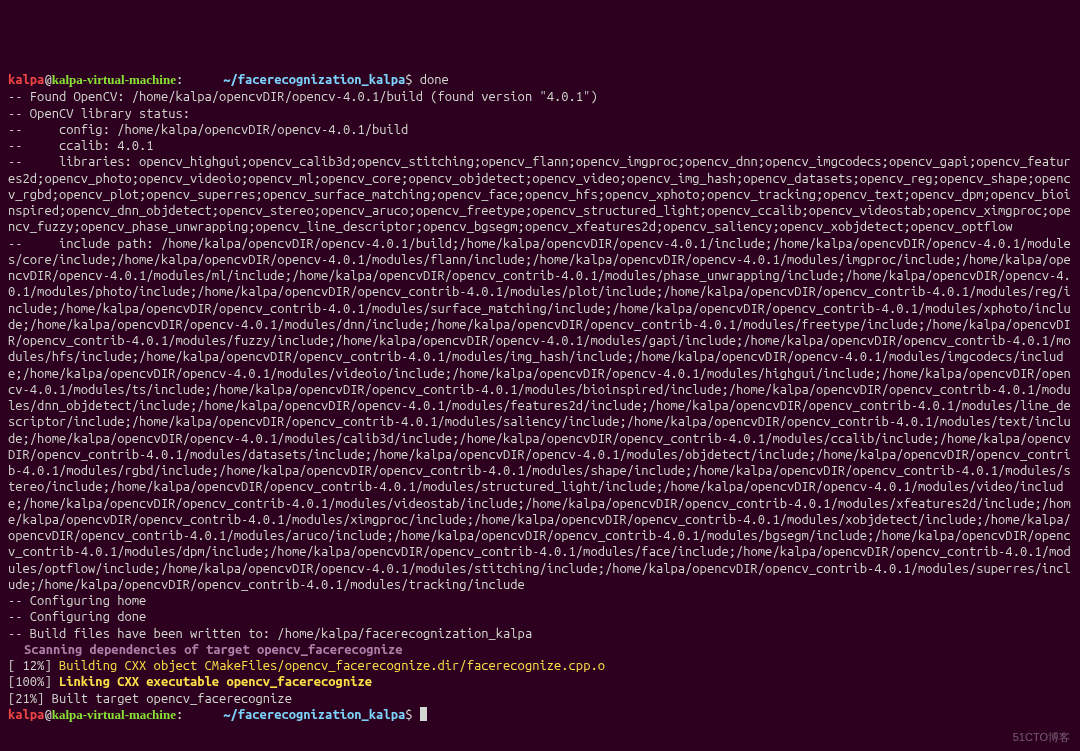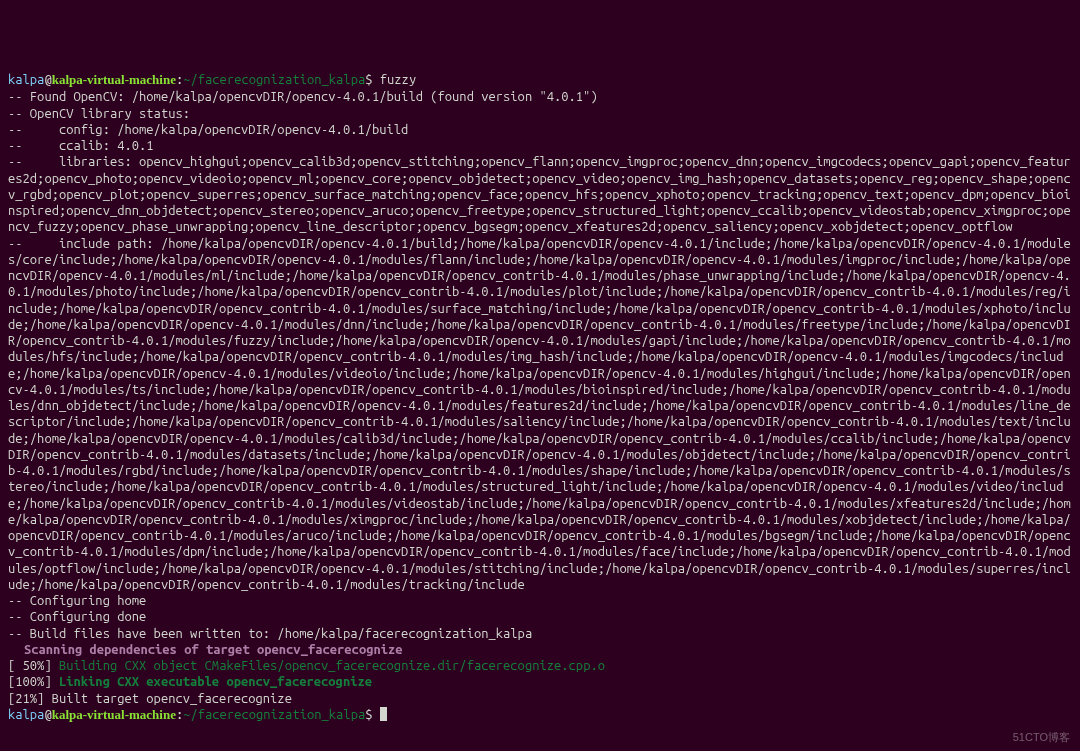--- a/index.html
+++ b/index.html
@@ -9,26 +9,26 @@
     font-size: 13px;
     line-height: 1.25;
     color: #d3d7cf;
     padding: 6px 8px;
     width: 1080px;
     height: 751px;
     overflow: hidden;
     white-space: pre-wrap;
     word-break: break-all;
   }
-  .user  { color: #7dd3fc; font-weight: normal; }
+  .user  { color: #ef4444; font-weight: bold; }
   .host  { color: #8ae234; font-weight: bold; font-family: Liberation Serif, serif; }
   .colon { color: #d3d7cf; }
-  .path  { color: #15803d; font-weight: normal; }
+  .path  { color: #7dd3fc; font-weight: bold; margin-left: 40px; }
   .dollar{ color: #d3d7cf; }
-  .green { color: #15803d; }
+  .green { color: #fde047; }
   .bold  { font-weight: bold; }
   .purple-bold { color: #ad7fa8; font-weight: bold; margin-left: 16px; }
   .cursor {
     display: inline-block;
     width: 7px;
     height: 14px;
     background: #d3d7cf;
     vertical-align: text-bottom;
   }
   .watermark {
@@ -38,32 +38,32 @@
     color: rgba(255,255,255,0.35);
     font-size: 11px;
     font-family: sans-serif;
   }
 </style>
 </head>
 <body>
 
 
 
-<div><span><span class="user">kalpa</span><span class="colon">@</span><span class="host">kalpa-virtual-machine</span><span class="colon">:</span><span class="path">~/facerecognization_kalpa</span><span class="dollar">$</span> <span>fuzzy</span></span>
+<div><span><span class="user">kalpa</span><span class="colon">@</span><span class="host">kalpa-virtual-machine</span><span class="colon">:</span><span class="path">~/facerecognization_kalpa</span><span class="dollar">$</span> <span>done</span></span>
 <span>-- Found OpenCV: /home/kalpa/opencvDIR/opencv-4.0.1/build (found version "4.0.1")</span>
 <span>-- OpenCV library status:</span>
 <span>--     config: /home/kalpa/opencvDIR/opencv-4.0.1/build</span>
 <span>--     ccalib: 4.0.1</span>
 <span>--     libraries: opencv_highgui;opencv_calib3d;opencv_stitching;opencv_flann;opencv_imgproc;opencv_dnn;opencv_imgcodecs;opencv_gapi;opencv_features2d;opencv_photo;opencv_videoio;opencv_ml;opencv_core;opencv_objdetect;opencv_video;opencv_img_hash;opencv_datasets;opencv_reg;opencv_shape;opencv_rgbd;opencv_plot;opencv_superres;opencv_surface_matching;opencv_face;opencv_hfs;opencv_xphoto;opencv_tracking;opencv_text;opencv_dpm;opencv_bioinspired;opencv_dnn_objdetect;opencv_stereo;opencv_aruco;opencv_freetype;opencv_structured_light;opencv_ccalib;opencv_videostab;opencv_ximgproc;opencv_fuzzy;opencv_phase_unwrapping;opencv_line_descriptor;opencv_bgsegm;opencv_xfeatures2d;opencv_saliency;opencv_xobjdetect;opencv_optflow</span>
 <span>--     include path: /home/kalpa/opencvDIR/opencv-4.0.1/build;/home/kalpa/opencvDIR/opencv-4.0.1/include;/home/kalpa/opencvDIR/opencv-4.0.1/modules/core/include;/home/kalpa/opencvDIR/opencv-4.0.1/modules/flann/include;/home/kalpa/opencvDIR/opencv-4.0.1/modules/imgproc/include;/home/kalpa/opencvDIR/opencv-4.0.1/modules/ml/include;/home/kalpa/opencvDIR/opencv_contrib-4.0.1/modules/phase_unwrapping/include;/home/kalpa/opencvDIR/opencv-4.0.1/modules/photo/include;/home/kalpa/opencvDIR/opencv_contrib-4.0.1/modules/plot/include;/home/kalpa/opencvDIR/opencv_contrib-4.0.1/modules/reg/include;/home/kalpa/opencvDIR/opencv_contrib-4.0.1/modules/surface_matching/include;/home/kalpa/opencvDIR/opencv_contrib-4.0.1/modules/xphoto/include;/home/kalpa/opencvDIR/opencv-4.0.1/modules/dnn/include;/home/kalpa/opencvDIR/opencv_contrib-4.0.1/modules/freetype/include;/home/kalpa/opencvDIR/opencv_contrib-4.0.1/modules/fuzzy/include;/home/kalpa/opencvDIR/opencv-4.0.1/modules/gapi/include;/home/kalpa/opencvDIR/opencv_contrib-4.0.1/modules/hfs/include;/home/kalpa/opencvDIR/opencv_contrib-4.0.1/modules/img_hash/include;/home/kalpa/opencvDIR/opencv-4.0.1/modules/imgcodecs/include;/home/kalpa/opencvDIR/opencv-4.0.1/modules/videoio/include;/home/kalpa/opencvDIR/opencv-4.0.1/modules/highgui/include;/home/kalpa/opencvDIR/opencv-4.0.1/modules/ts/include;/home/kalpa/opencvDIR/opencv_contrib-4.0.1/modules/bioinspired/include;/home/kalpa/opencvDIR/opencv_contrib-4.0.1/modules/dnn_objdetect/include;/home/kalpa/opencvDIR/opencv-4.0.1/modules/features2d/include;/home/kalpa/opencvDIR/opencv_contrib-4.0.1/modules/line_descriptor/include;/home/kalpa/opencvDIR/opencv_contrib-4.0.1/modules/saliency/include;/home/kalpa/opencvDIR/opencv_contrib-4.0.1/modules/text/include;/home/kalpa/opencvDIR/opencv-4.0.1/modules/calib3d/include;/home/kalpa/opencvDIR/opencv_contrib-4.0.1/modules/ccalib/include;/home/kalpa/opencvDIR/opencv_contrib-4.0.1/modules/datasets/include;/home/kalpa/opencvDIR/opencv-4.0.1/modules/objdetect/include;/home/kalpa/opencvDIR/opencv_contrib-4.0.1/modules/rgbd/include;/home/kalpa/opencvDIR/opencv_contrib-4.0.1/modules/shape/include;/home/kalpa/opencvDIR/opencv_contrib-4.0.1/modules/stereo/include;/home/kalpa/opencvDIR/opencv_contrib-4.0.1/modules/structured_light/include;/home/kalpa/opencvDIR/opencv-4.0.1/modules/video/include;/home/kalpa/opencvDIR/opencv_contrib-4.0.1/modules/videostab/include;/home/kalpa/opencvDIR/opencv_contrib-4.0.1/modules/xfeatures2d/include;/home/kalpa/opencvDIR/opencv_contrib-4.0.1/modules/ximgproc/include;/home/kalpa/opencvDIR/opencv_contrib-4.0.1/modules/xobjdetect/include;/home/kalpa/opencvDIR/opencv_contrib-4.0.1/modules/aruco/include;/home/kalpa/opencvDIR/opencv_contrib-4.0.1/modules/bgsegm/include;/home/kalpa/opencvDIR/opencv_contrib-4.0.1/modules/dpm/include;/home/kalpa/opencvDIR/opencv_contrib-4.0.1/modules/face/include;/home/kalpa/opencvDIR/opencv_contrib-4.0.1/modules/optflow/include;/home/kalpa/opencvDIR/opencv-4.0.1/modules/stitching/include;/home/kalpa/opencvDIR/opencv_contrib-4.0.1/modules/superres/include;/home/kalpa/opencvDIR/opencv_contrib-4.0.1/modules/tracking/include</span>
 <span>-- Configuring home</span>
 <span>-- Configuring done</span>
 <span>-- Build files have been written to: /home/kalpa/facerecognization_kalpa</span>
 <span class="purple-bold">Scanning dependencies of target opencv_facerecognize</span>
-<span><span>[ 50%] </span><span class="green">Building CXX object CMakeFiles/opencv_facerecognize.dir/facerecognize.cpp.o</span></span>
+<span><span>[ 12%] </span><span class="green">Building CXX object CMakeFiles/opencv_facerecognize.dir/facerecognize.cpp.o</span></span>
 <span><span>[100%] </span><span class="green bold">Linking CXX executable opencv_facerecognize</span></span>
 <span>[21%] Built target opencv_facerecognize</span>
 <span><span class="user">kalpa</span><span class="colon">@</span><span class="host">kalpa-virtual-machine</span><span class="colon">:</span><span class="path">~/facerecognization_kalpa</span><span class="dollar">$</span> <span class="cursor"></span></span></div>
 
 <div class="watermark">51CTO博客</div>
 
 
 
 
 </body></html>

